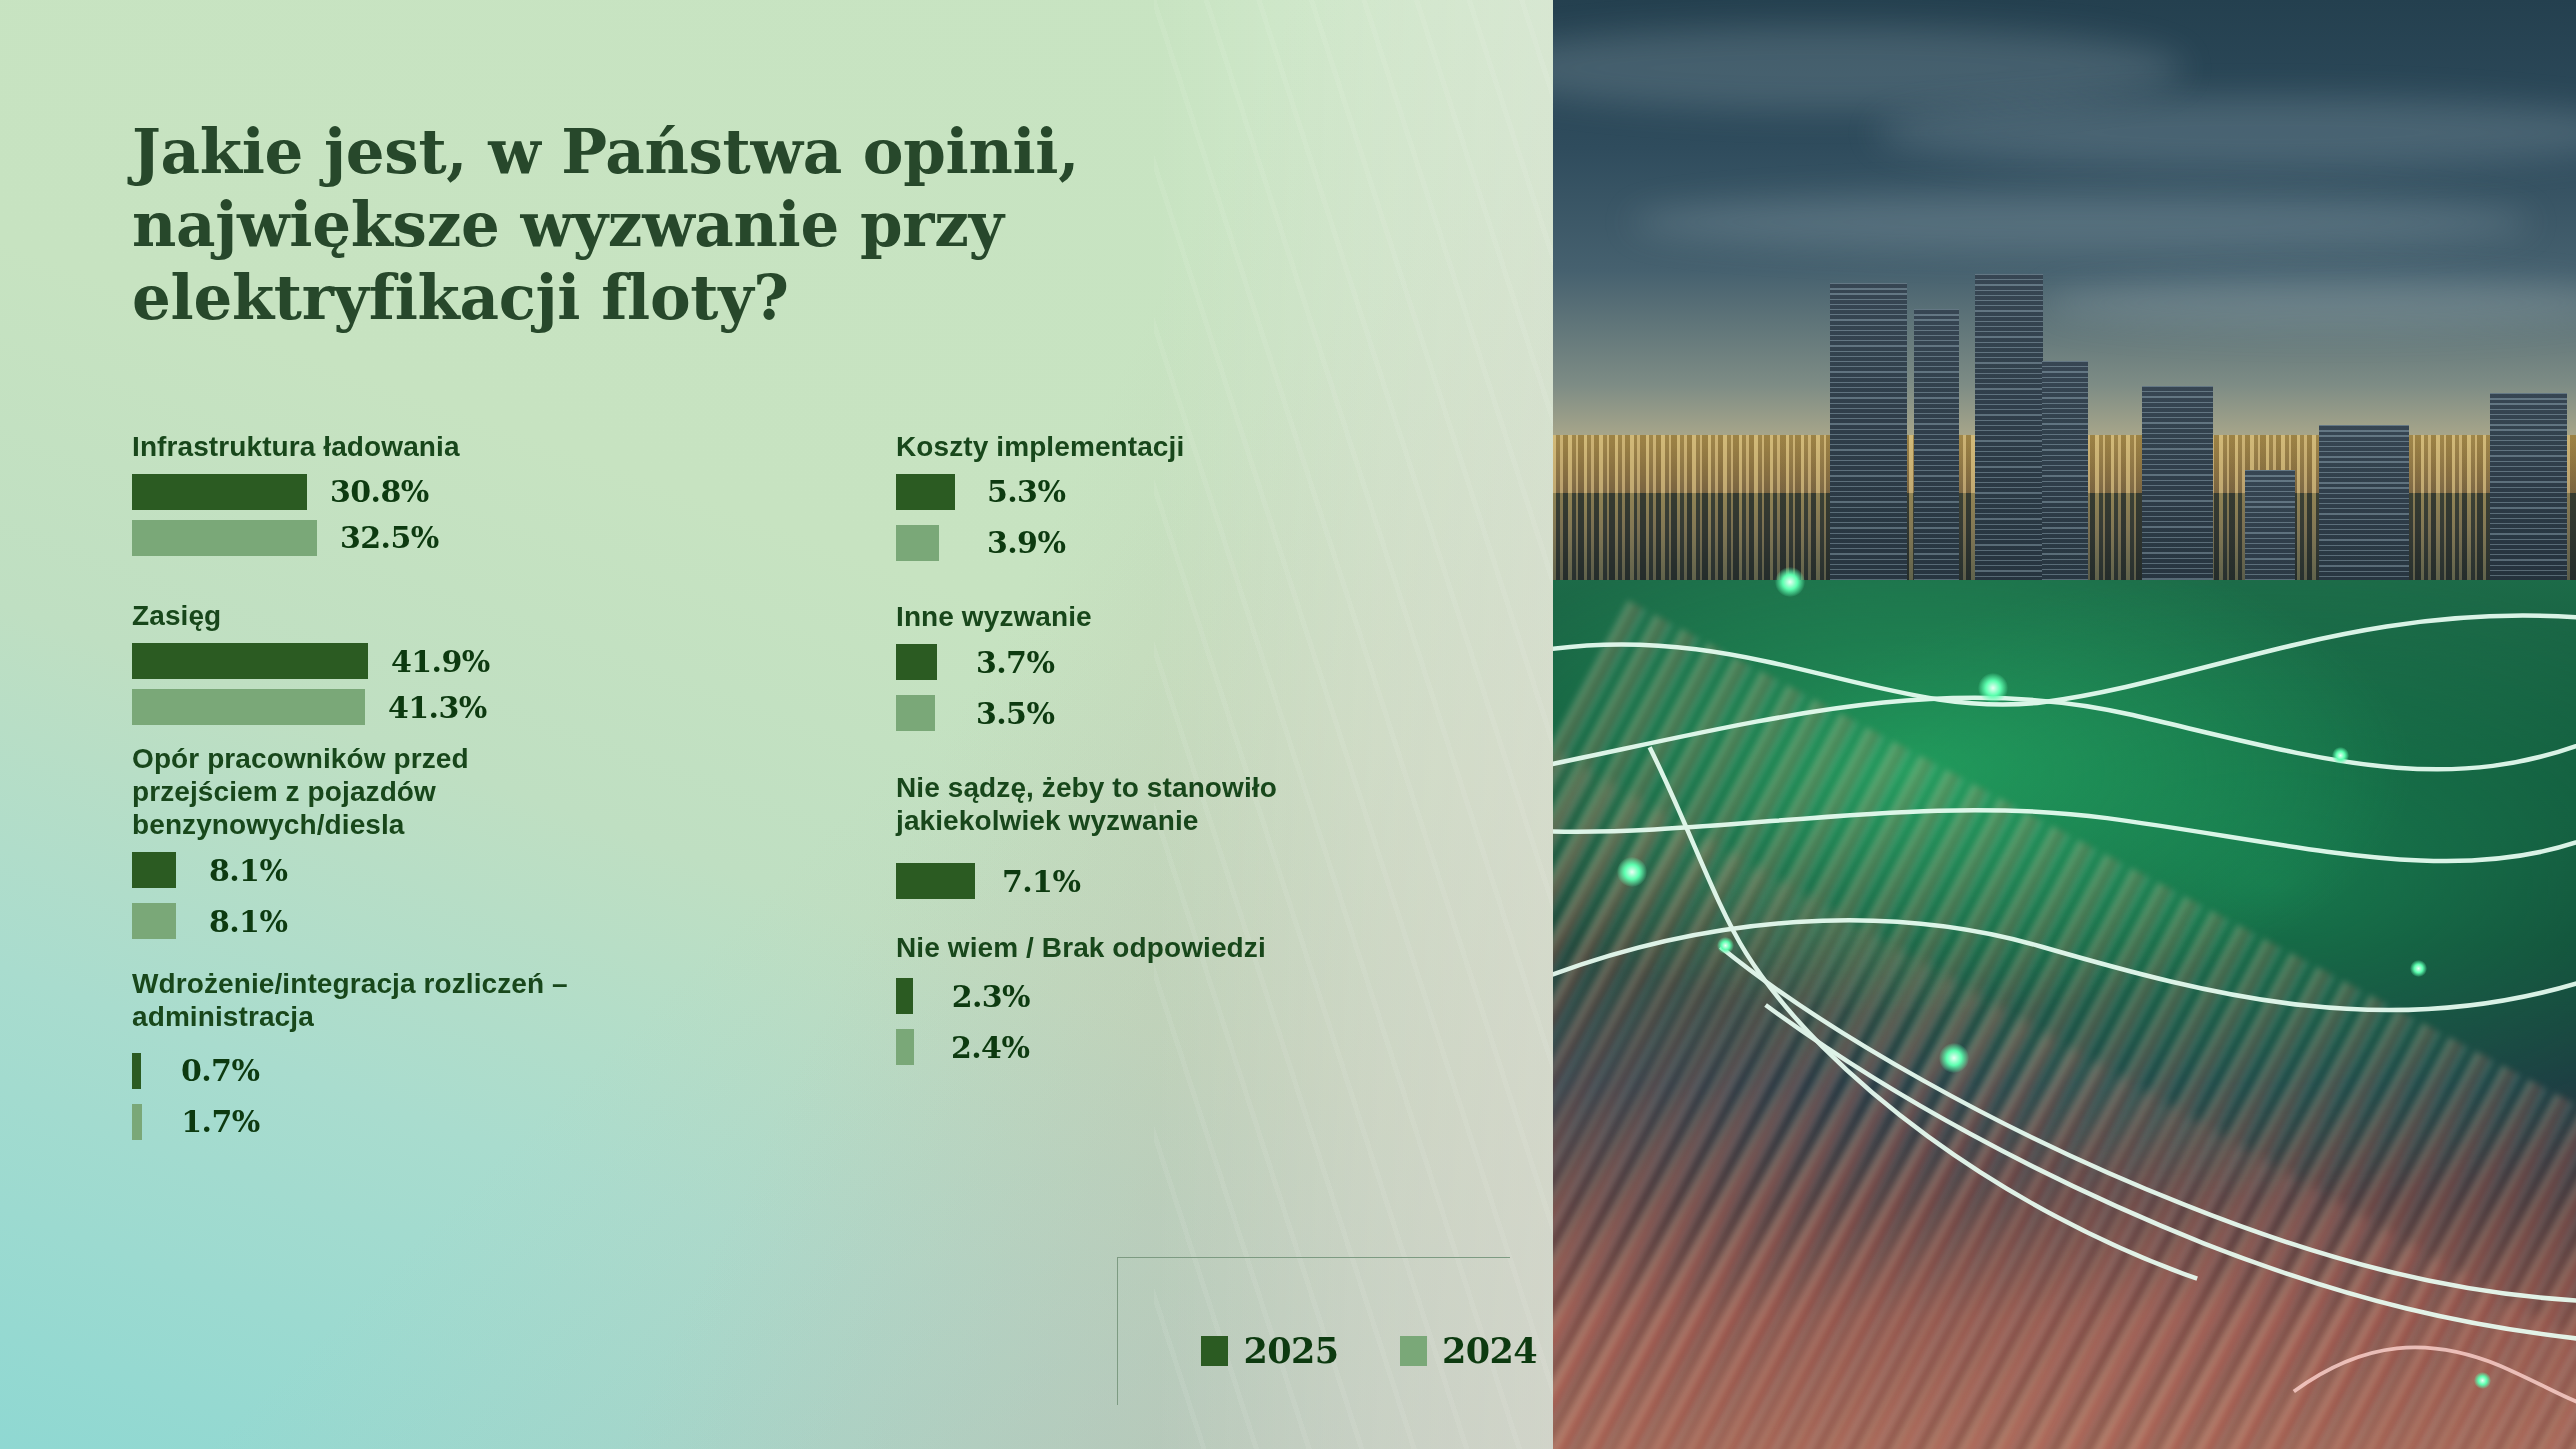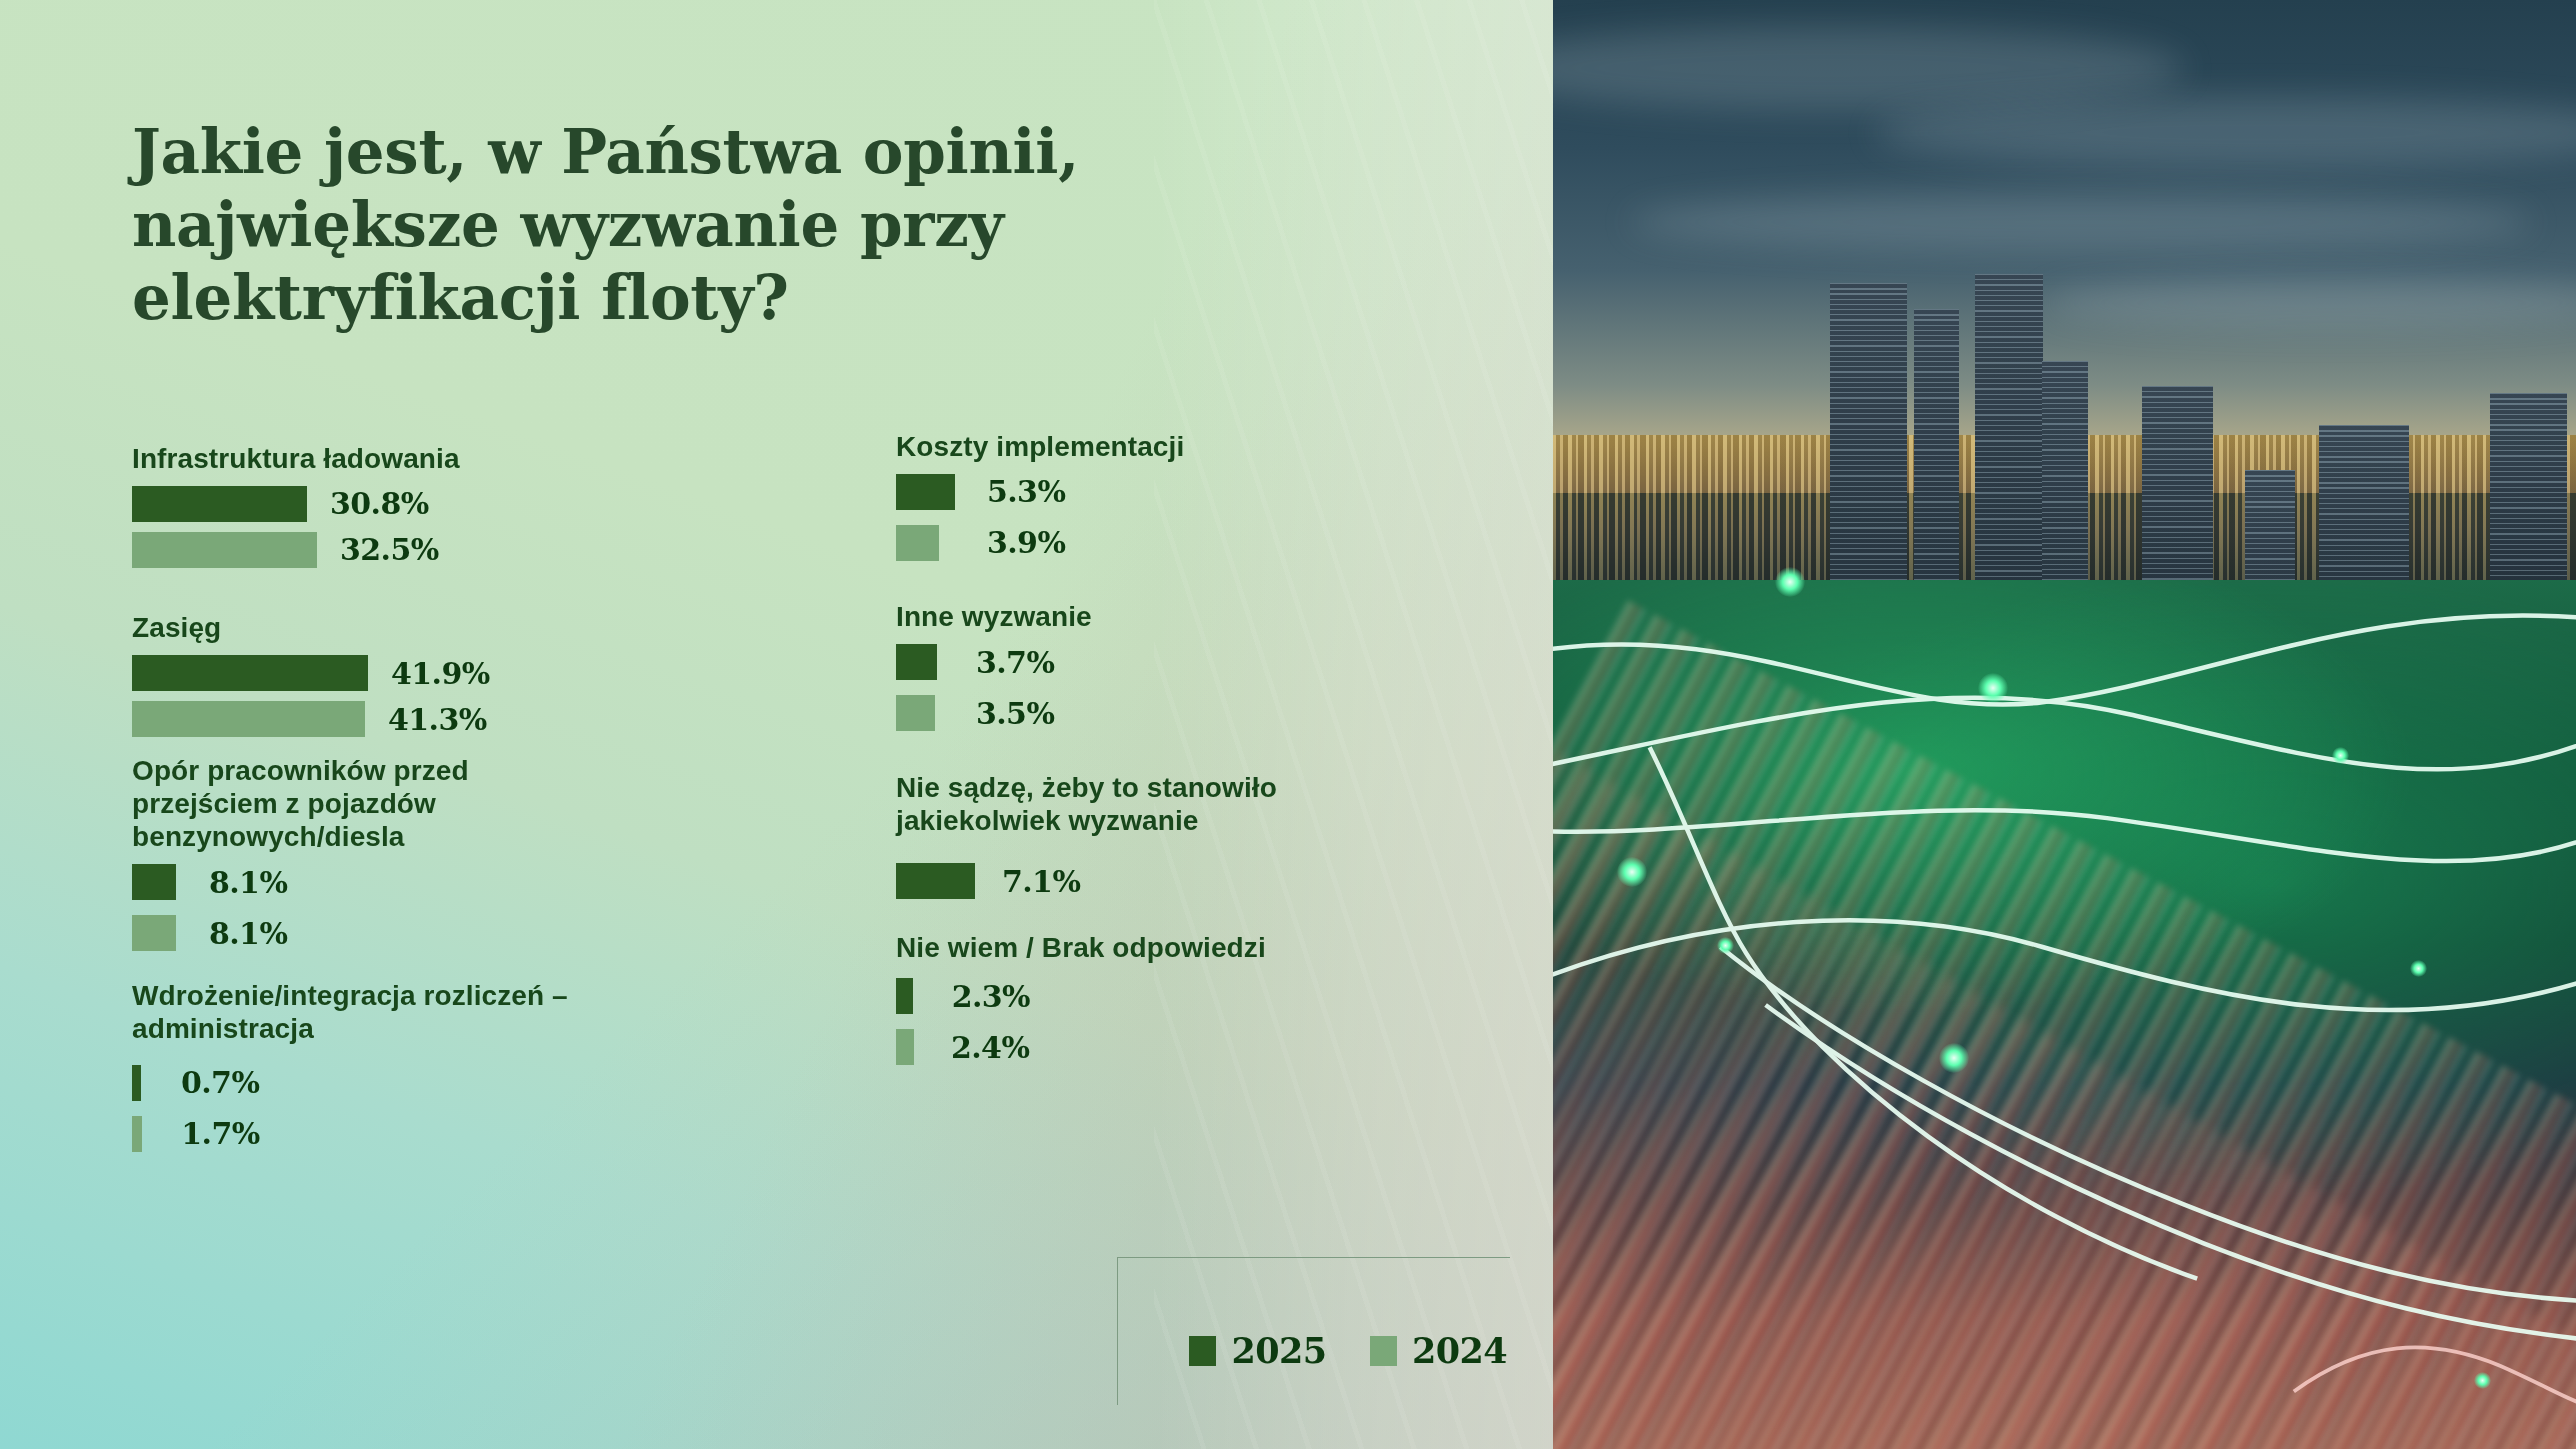--- a/index.html
+++ b/index.html
@@ -152,22 +152,22 @@
     white-space:nowrap;
   }
 
   
   #legend {
     position:absolute; left:1117px; top:1257px; width:393px; height:148px;
     border-top:1.9px solid #7d9b82; border-left:1.9px solid #7d9b82;
     z-index:5;
   }
   #legend .inner {
-    position:absolute; left:71px; top:72px;
-    display:flex; align-items:center; gap:17px;text-align:right;
+    position:absolute; left:83px; top:72px;
+    display:flex; align-items:center; gap:35px;text-align:right;
   }
   .lg-item { display:flex; align-items:center; gap:15.5px; }
   .lg-sw { width:27px; height:30px; }
   .lg-sw.y2025 { background:#2b5b22; }
   .lg-sw.y2024 { background:#7aa878; }
   .lg-txt {
     font-size:35px; font-weight:700; color:#0d3a10;
     font-family:"DejaVu Serif", serif; letter-spacing:-0.6px;
   }
 </style>
@@ -224,21 +224,21 @@
 
 <div id="panel">
   <div class="content">
 
     <div id="title">Jakie jest, w Państwa opinii,
 największe wyzwanie przy
 elektryfikacji floty?</div>
 
     <div class="col" id="col-left">
 
-      <div class="group" style="margin-bottom:43px;margin-top:12px;">
+      <div class="group" style="margin-bottom:43px;">
         <div class="cat-label">Infrastruktura ładowania</div>
         <div class="barrow">
           <div class="bar y2025" style="width:175px;"></div>
           <div class="bar-val" style="margin-left:23px;">30.8%</div>
         </div>
         <div class="barrow">
           <div class="bar y2024" style="width:185px;"></div>
           <div class="bar-val" style="margin-left:23px;">32.5%</div>
         </div>
       </div>

